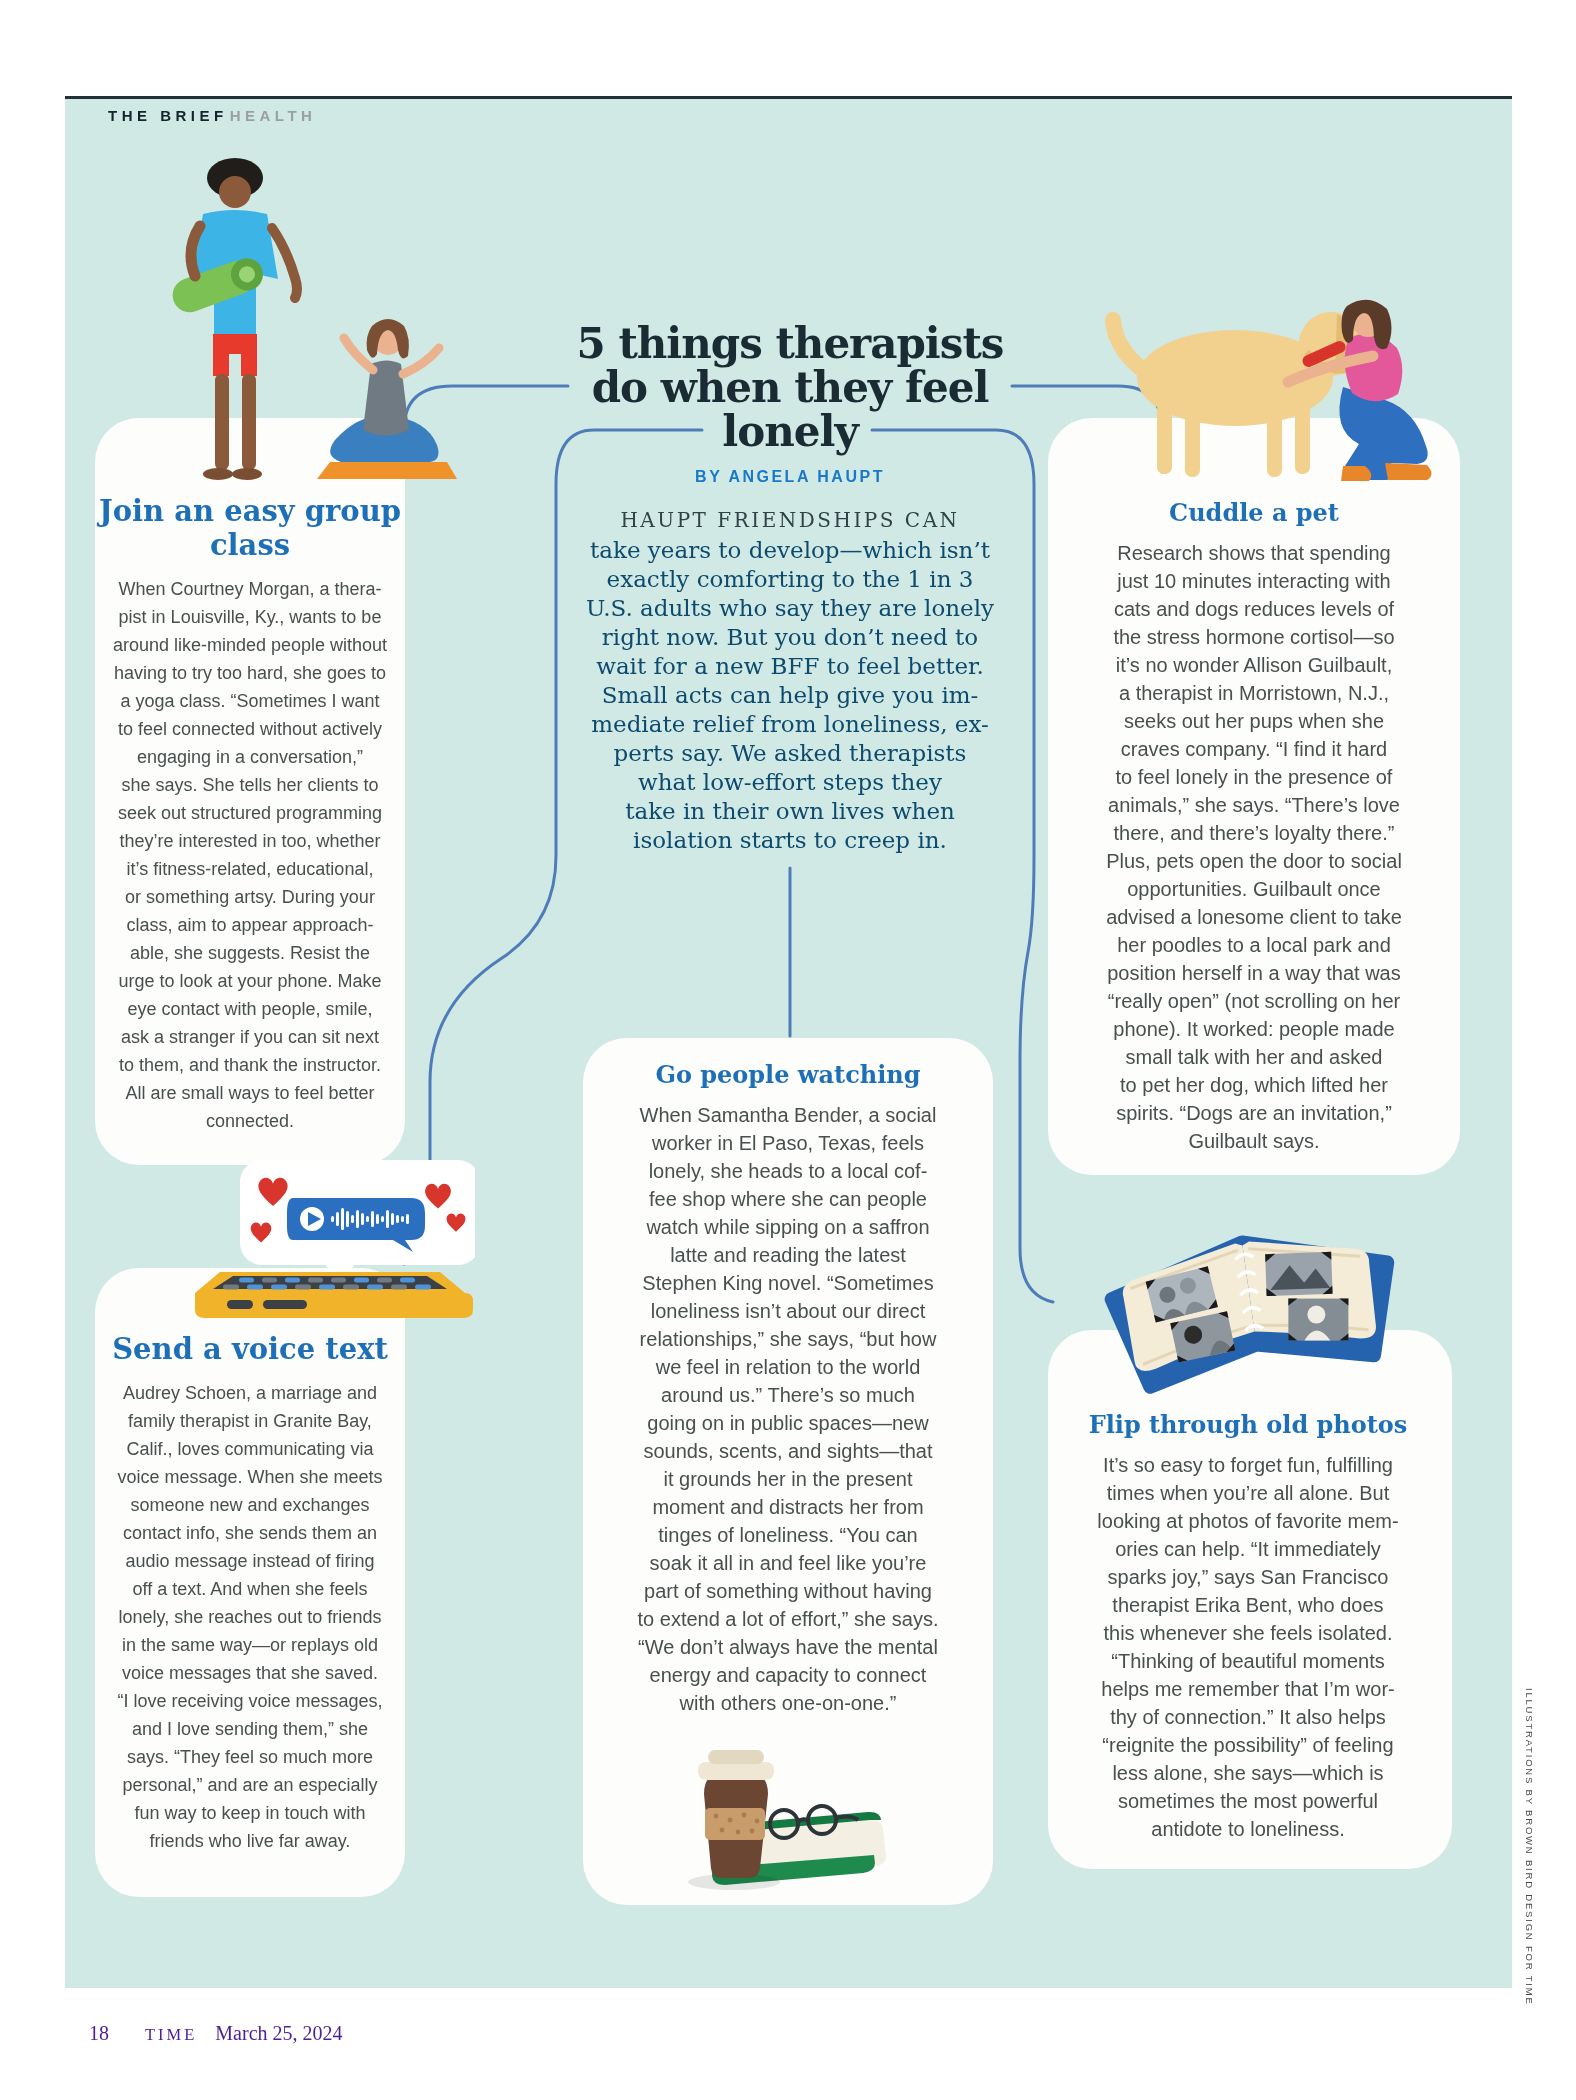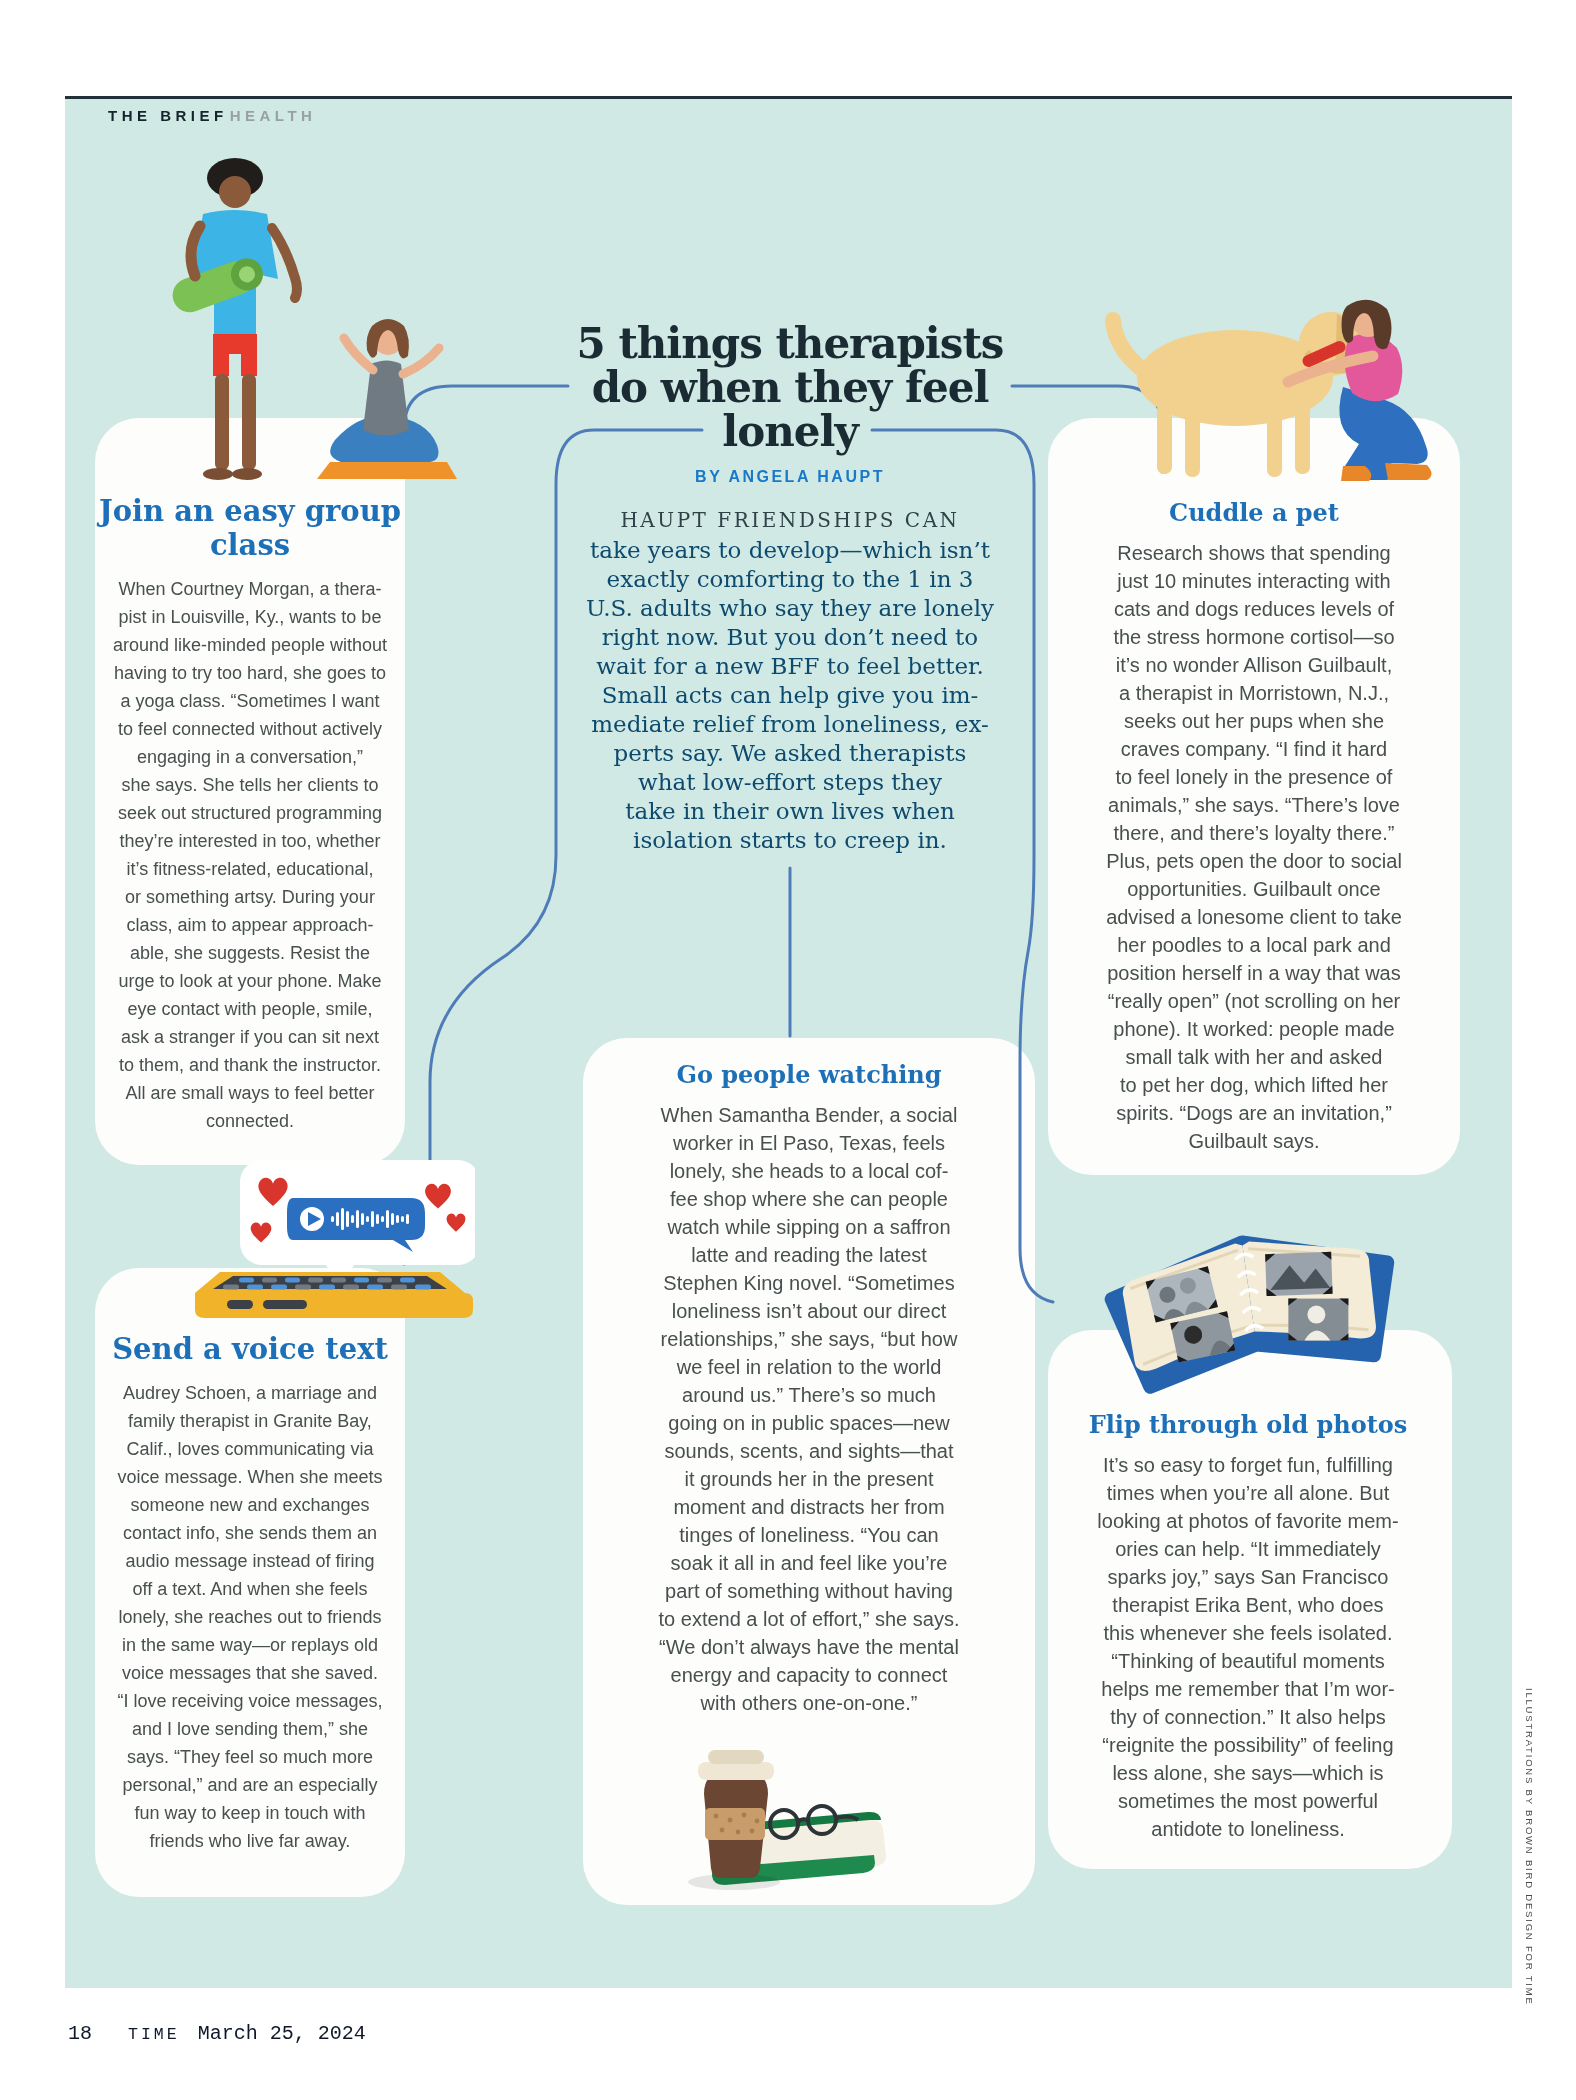--- a/index.html
+++ b/index.html
@@ -14,36 +14,36 @@
   .card{position:absolute;background:#fdfdfb;border-radius:44px;box-sizing:border-box;text-align:center;}
   .card-heading{font-family:"DejaVu Serif","Liberation Serif",serif;font-weight:bold;color:#1d6fb8;}
   .card-body{white-space:pre-line;color:#47504f;}
   .small-card .card-heading{font-size:29px;}
   .small-card .card-body{font-size:18px;line-height:28px;margin-top:13px;padding:0 12px;}
   .wide-card .card-heading{font-size:24px;}
   .wide-card .card-body{font-size:20px;line-height:28px;margin-top:12px;padding:0 14px;}
 
   .card-group-class{left:95px;top:418px;width:310px;padding:76px 4px 30px 4px;}
   .card-voice-text{left:95px;top:1268px;width:310px;padding:64px 4px 42px 4px;}
-  .card-people-watching{left:583px;top:1038px;width:452px;height:867px;padding:22px 4px 0 4px;}
+  .card-people-watching{left:583px;top:1038px;width:410px;height:867px;padding:22px 4px 0 4px;}
   .card-cuddle-pet{left:1048px;top:418px;width:412px;padding:80px 4px 20px 4px;}
   .card-old-photos{left:1048px;top:1330px;width:404px;padding:80px 4px 26px 0;}
 
   .title-block{position:absolute;left:558px;top:322px;width:464px;text-align:center;}
   .article-title{font-family:"DejaVu Serif","Liberation Serif",serif;font-weight:bold;
         font-size:42px;line-height:44px;color:#1b2b33;white-space:pre-line;letter-spacing:-1px;}
   .byline{margin-top:14px;font-size:16px;font-weight:bold;letter-spacing:2.5px;color:#1978c8;}
   .intro-lead{display:block;margin-top:22px;font-family:"DejaVu Serif","Liberation Serif",serif;
         font-size:20px;letter-spacing:2.5px;color:#2d4347;}
   .intro-body{display:block;margin-top:4px;font-family:"DejaVu Serif","Liberation Serif",serif;
         font-size:23px;line-height:29px;color:#0c4a6e;white-space:pre-line;}
 
   .connector-svg,.illus{position:absolute;}
-  .footer{position:absolute;left:68px;top:2022px;color:#0f172a;
-        font-family:Liberation Mono, monospace;font-size:20px;}
+  .footer{position:absolute;left:89px;top:2022px;color:#4c1d95;
+        font-family:Liberation Serif, serif;font-size:20px;}
   .footer .mag{font-size:16.5px;letter-spacing:3px;margin:0 18px 0 36px;}
   .credit{position:absolute;left:1524px;top:1688px;writing-mode:vertical-rl;
         font-size:9.5px;letter-spacing:1.8px;color:#4a4a4a;}
 </style>
 </head>
 <body>
 
 <div class="page">
   <div class="top-rule"></div>
   <div class="teal"></div>

